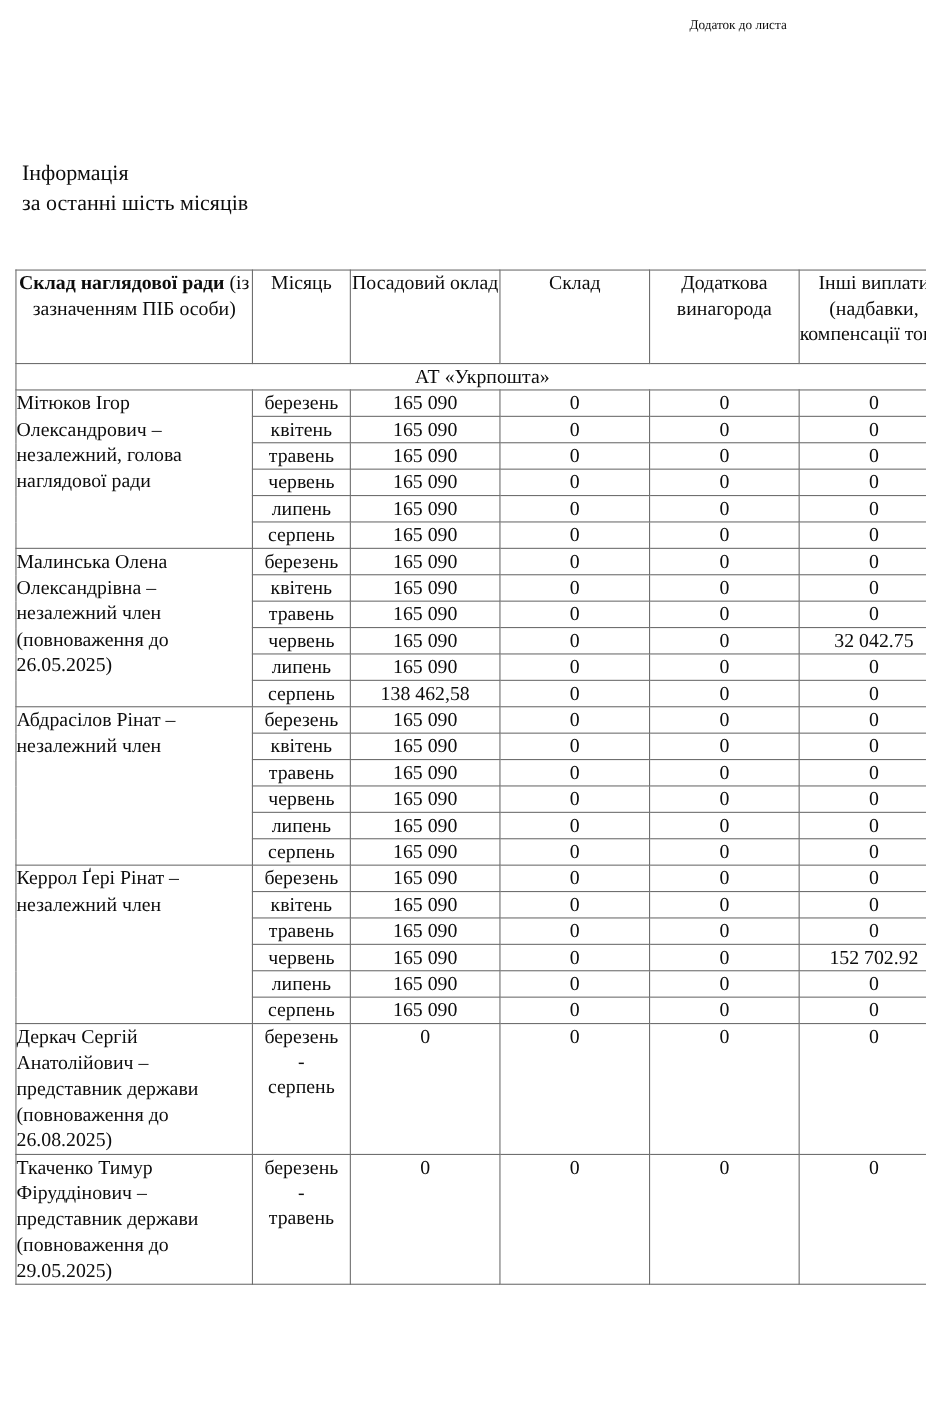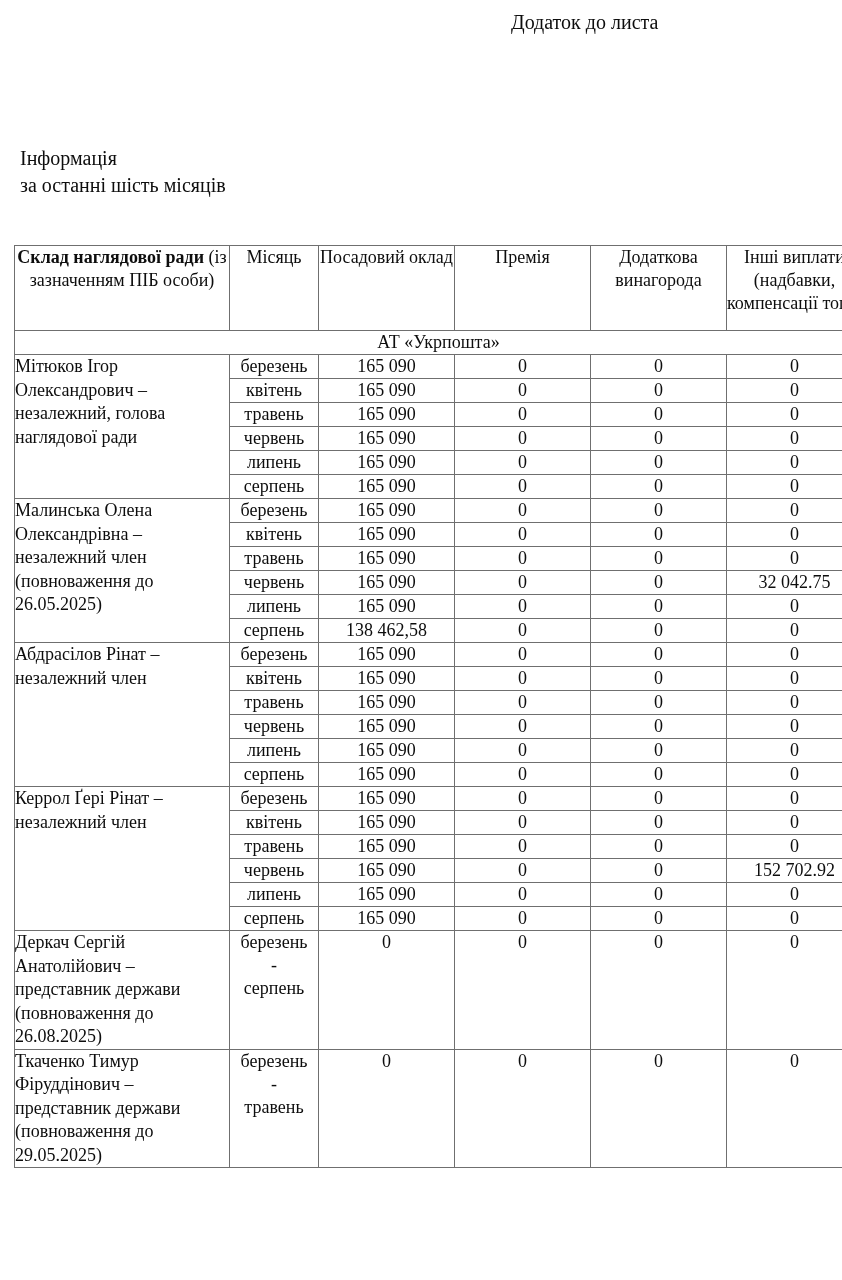--- a/index.html
+++ b/index.html
@@ -22,23 +22,23 @@
     height: 1280px;
     box-sizing: border-box;
   }
 
   
   .letterhead {
     position: absolute;
     left: 511px;
     top: 9px;
     width: 320px;
-    font-size: 20px;
+    font-size: 12px;
     line-height: 26px;
-    text-align: left;
+    text-align: center;
   }
   .letterhead div { white-space: pre; }
   .blank-rule {
     display: inline-block;
     border-bottom: 1.6px solid #111;
     vertical-align: 2px;
   }
   .rule-short { width: 58px; }
   .rule-long  { width: 108px; }
 
@@ -160,21 +160,21 @@
         <col class="c-prem">
           <col class="c-add">
           <col class="c-other">
       </colgroup>
       <thead>
         <tr>
           <th class="h-name"><b>Склад наглядової ради</b>
             <span>(із зазначенням ПІБ особи)</span></th>
           <th>Місяць</th>
           <th>Посадовий оклад</th>
-          <th>Премія</th>
+          <th>Склад</th>
           <th>Додаткова винагорода</th>
           <th>Інші виплати (надбавки, компенсації тощо</th>
         </tr>
       </thead>
       <tbody id="tbody">
           <tr>
             <td class="company" colspan="6">АТ «Укрпошта»</td>
           </tr>
           <tr>
             <td class="person" rowspan="6">Мітюков Ігор Олександрович – незалежний, голова наглядової ради</td>

